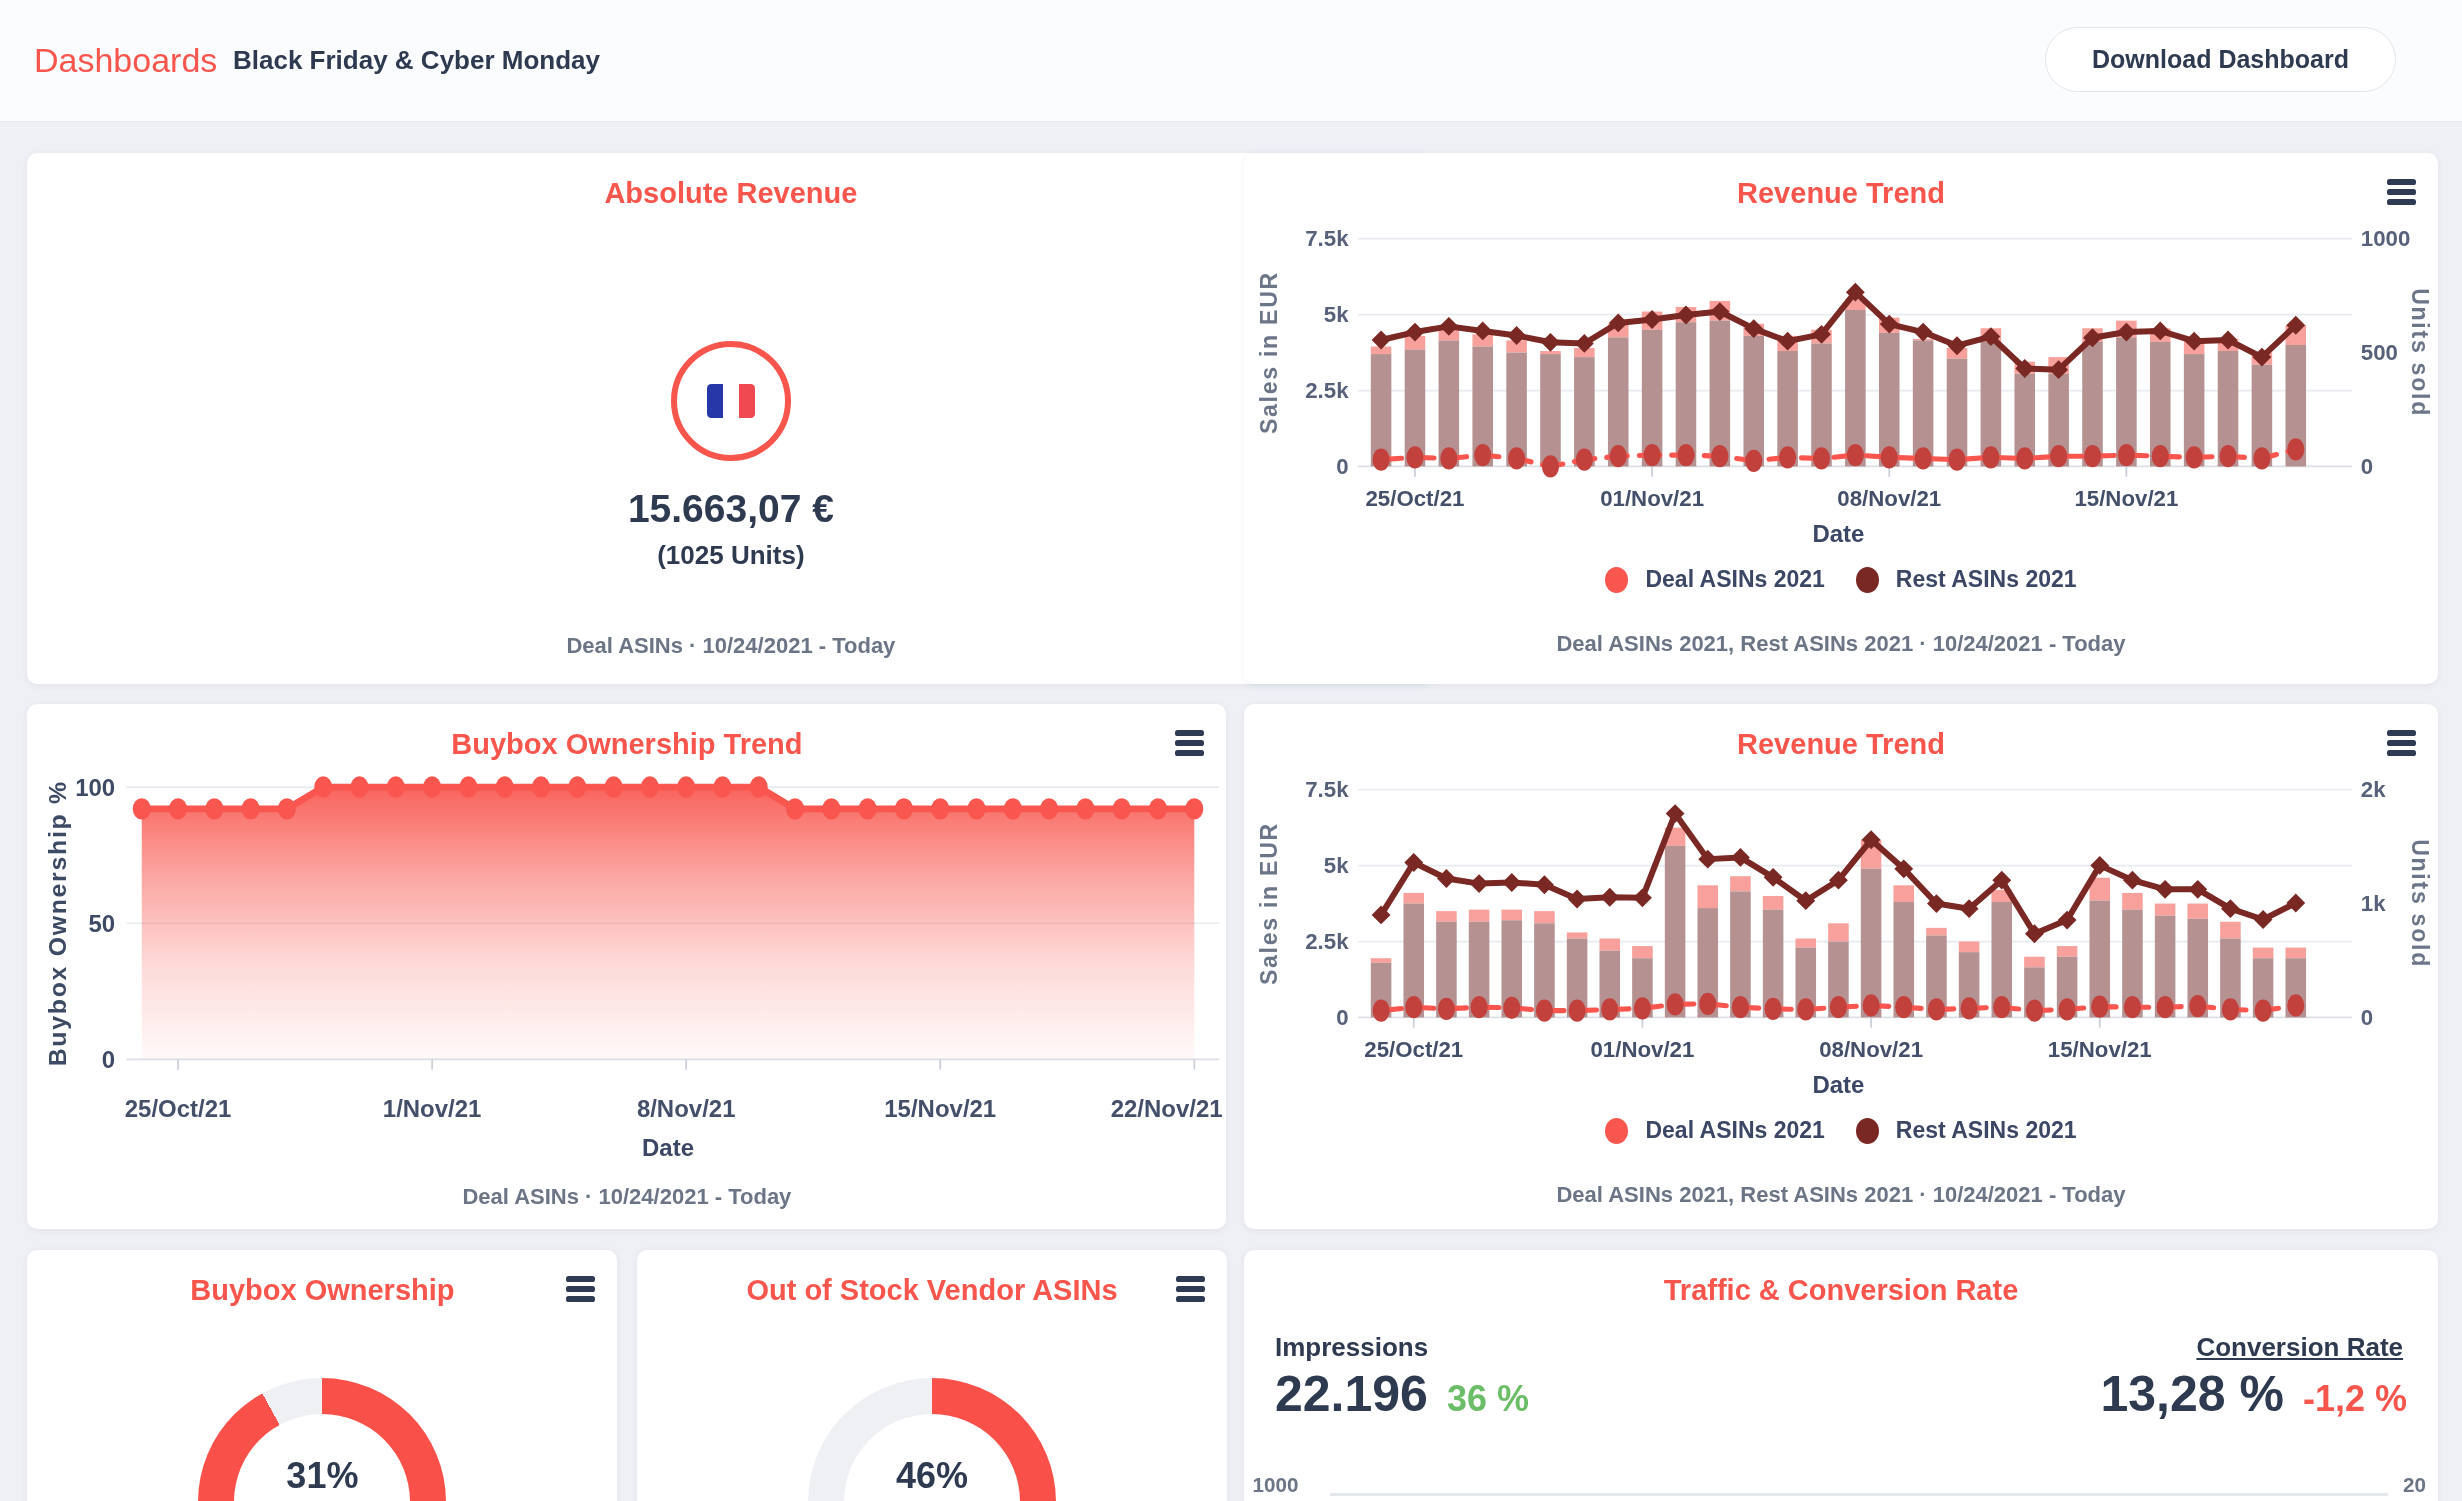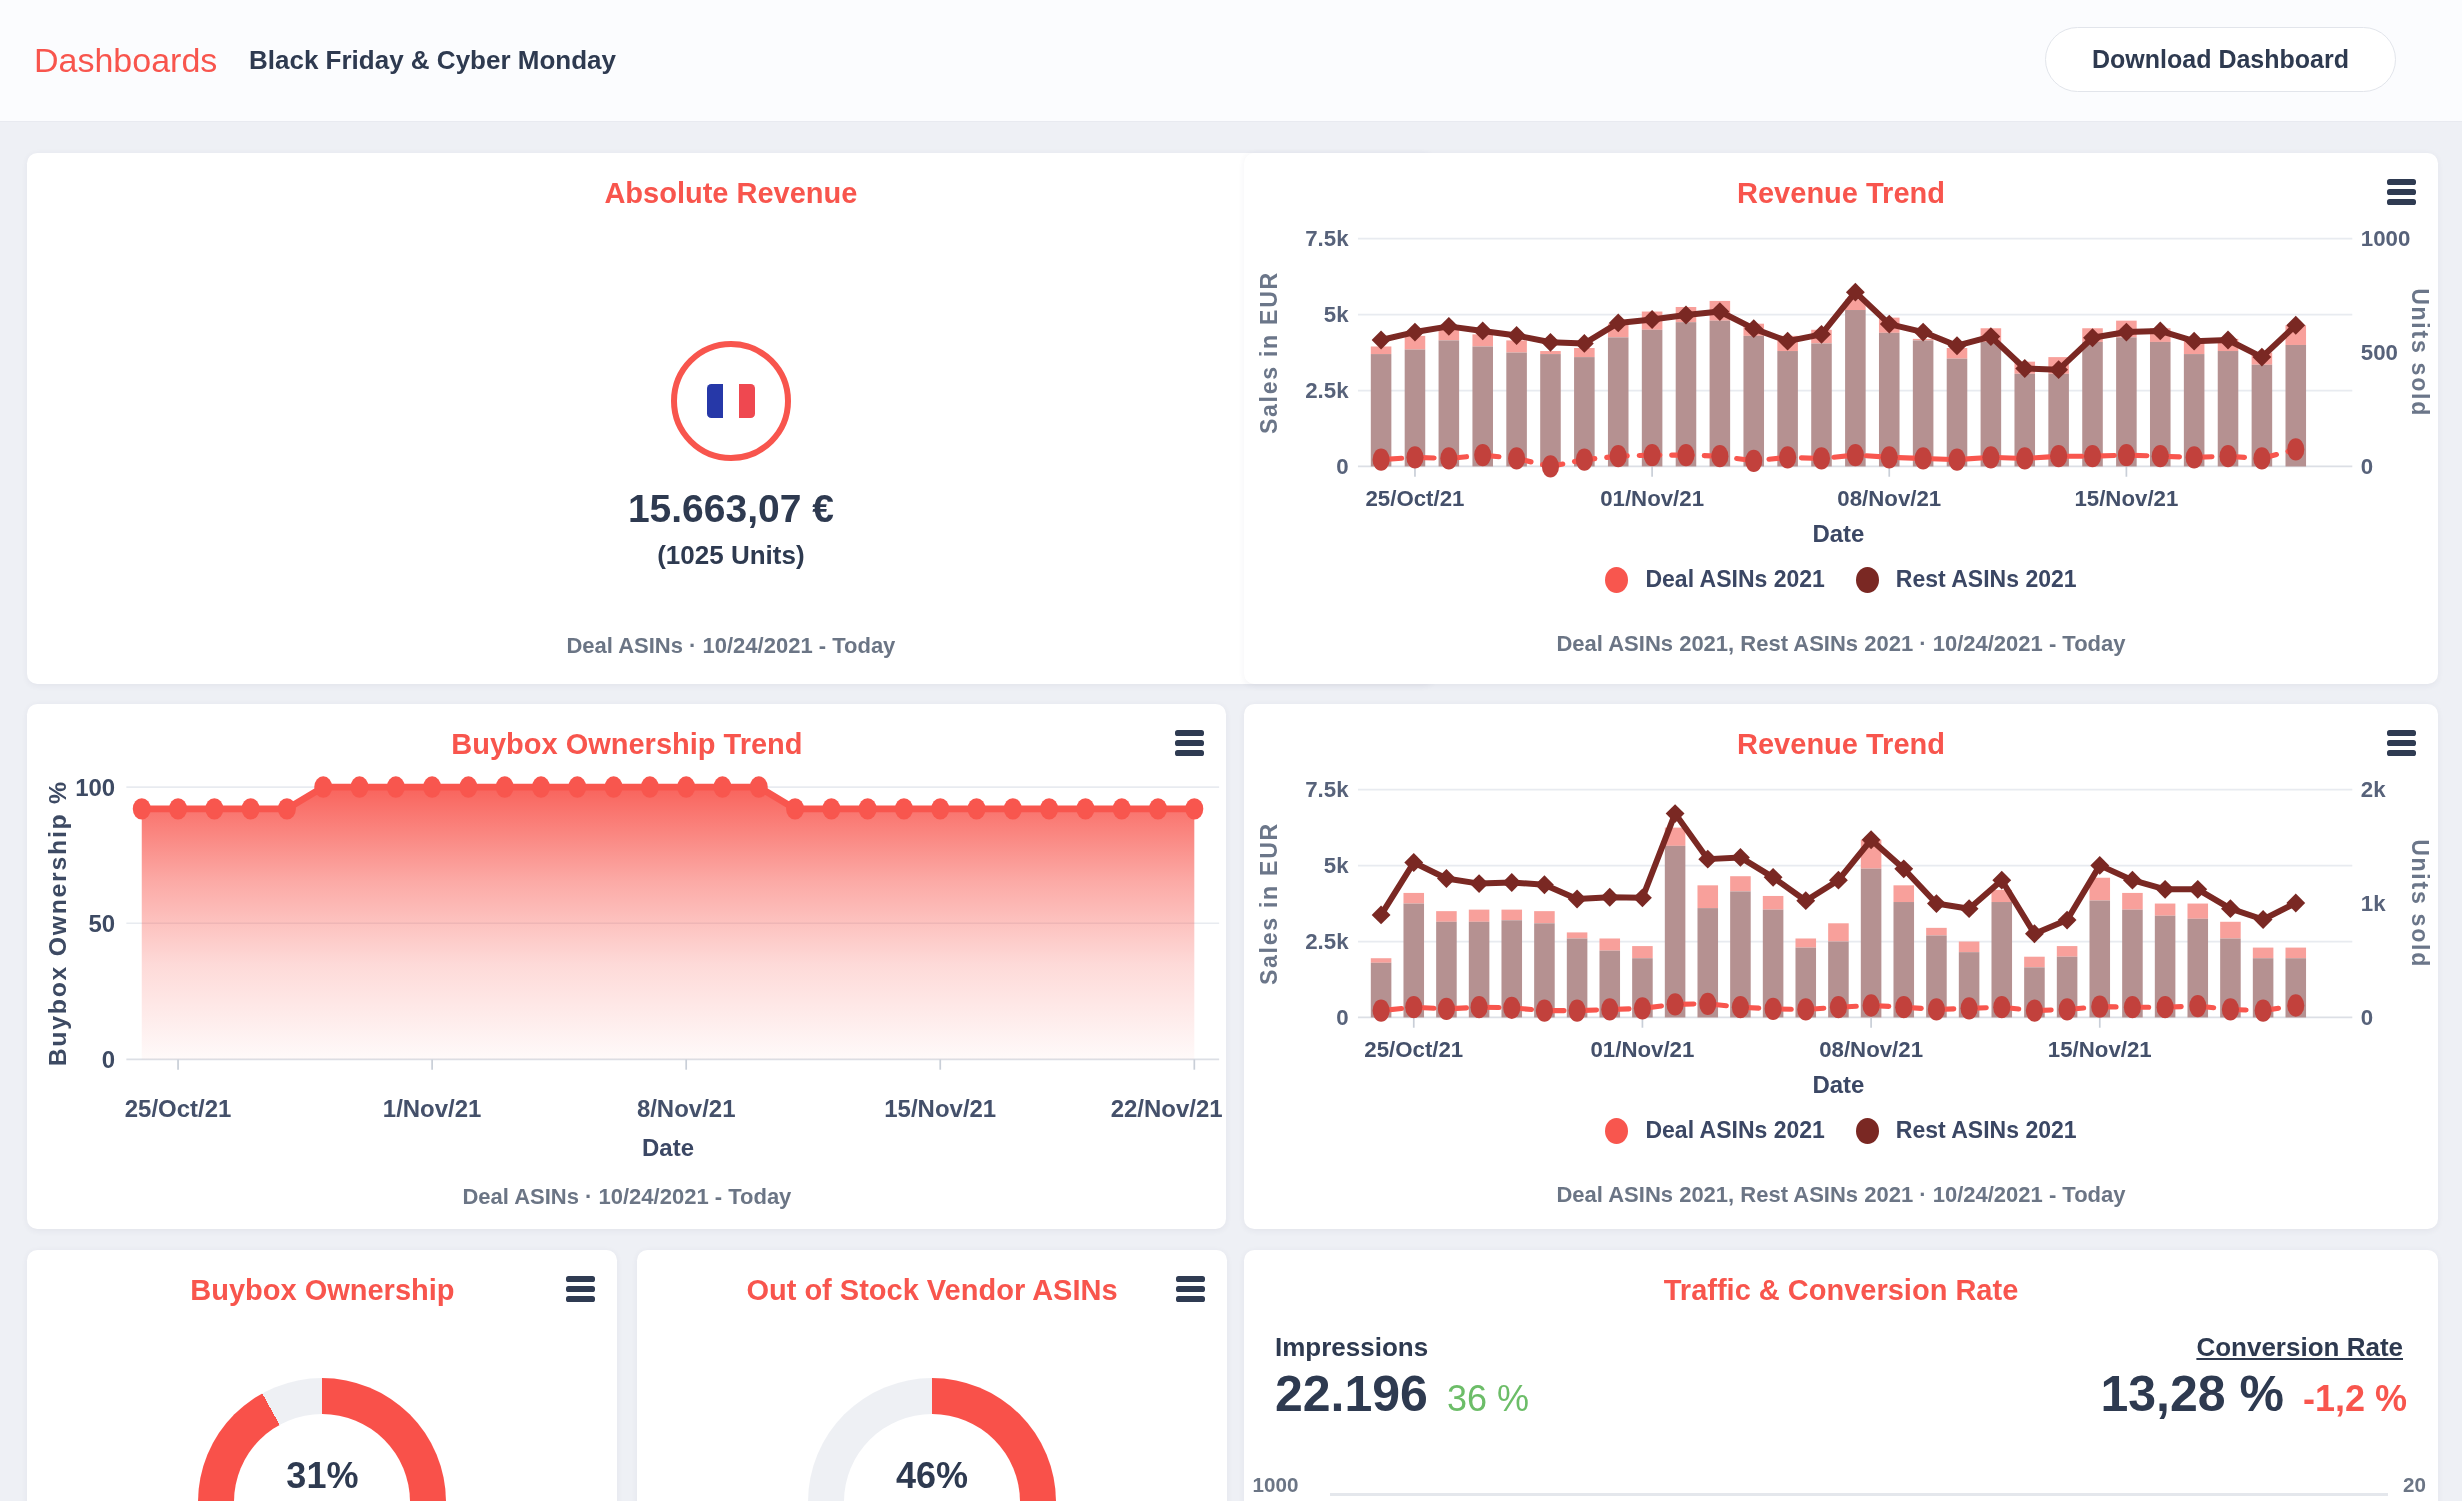--- a/index.html
+++ b/index.html
@@ -5,21 +5,21 @@
   * { margin:0; padding:0; box-sizing:border-box; }
   html,body { background:#eef0f5; }
   body { font-family:"Liberation Sans", sans-serif; color:#2e3a50; }
   #app { position:relative; width:2462px; height:1501px; background:#eef0f5; overflow:hidden; }
 
   
   .header { position:absolute; left:0; top:0; width:2462px; height:122px;
             background:#fbfcfe; border-bottom:1.7px solid #e8eaf0;
             display:flex; align-items:center; }
   .brand { position:absolute; left:34px; font-size:34px; color:#f8554d; font-weight:400; }
-  .breadcrumb { position:absolute; left:249px; font-size:26px; font-weight:700; color:#2e3a50; }
+  .breadcrumb { position:absolute; left:233px; font-size:26px; font-weight:700; color:#2e3a50; }
   .dl-btn { position:absolute; right:66px; top:27.4px; height:65px; padding:12px 46px;
             background:#fff; border:1.7px solid #e2e5eb; border-radius:33px;
             font-size:25px; font-weight:700; color:#2e3a50;
             display:flex; align-items:center; cursor:pointer;
             font-family:"Liberation Sans", sans-serif; }
 
   
   .card { position:absolute; background:#fff; border-radius:10.3px;
           box-shadow:0 1.7px 6.9px rgba(45,55,90,.06); }
   .card-title { position:absolute; top:24px; left:0; width:100%; text-align:center;
@@ -58,21 +58,21 @@
            width:248px; height:248px; border-radius:50%; }
   .donut-hole { position:absolute; left:50%; top:50%; transform:translate(-50%,-50%);
                 width:176px; height:176px; border-radius:50%; background:#fff; }
   .donut-label { position:absolute; left:0; top:77px; width:100%; text-align:center;
                  font-size:36px; font-weight:700; color:#2e3a50; }
 
   
   .kpi-label { position:absolute; top:82px; font-size:26px; font-weight:700; color:#2e3a50; }
   .kpi-row { position:absolute; top:115px; display:flex; align-items:baseline; gap:19px; }
   .kpi-big { font-size:50px; font-weight:700; color:#2e3a50; }
-  .kpi-delta-up { font-size:36px; font-weight:400; color:#6cbd68; }
+  .kpi-delta-up { font-size:36px; font-weight:700; color:#6cbd68; }
   .kpi-delta-down { font-size:36px; font-weight:700; color:#f8554d; }
   .mini-axis-line { position:absolute; top:243px; left:86px; right:50px; height:2.6px; background:#e4e7ec; }
   .mini-tick { position:absolute; top:223px; font-size:20.6px; font-weight:600; color:#6b7585; }
 </style>
 </head>
 <body>
 
 <div id="app">
 
   <div class="header">

